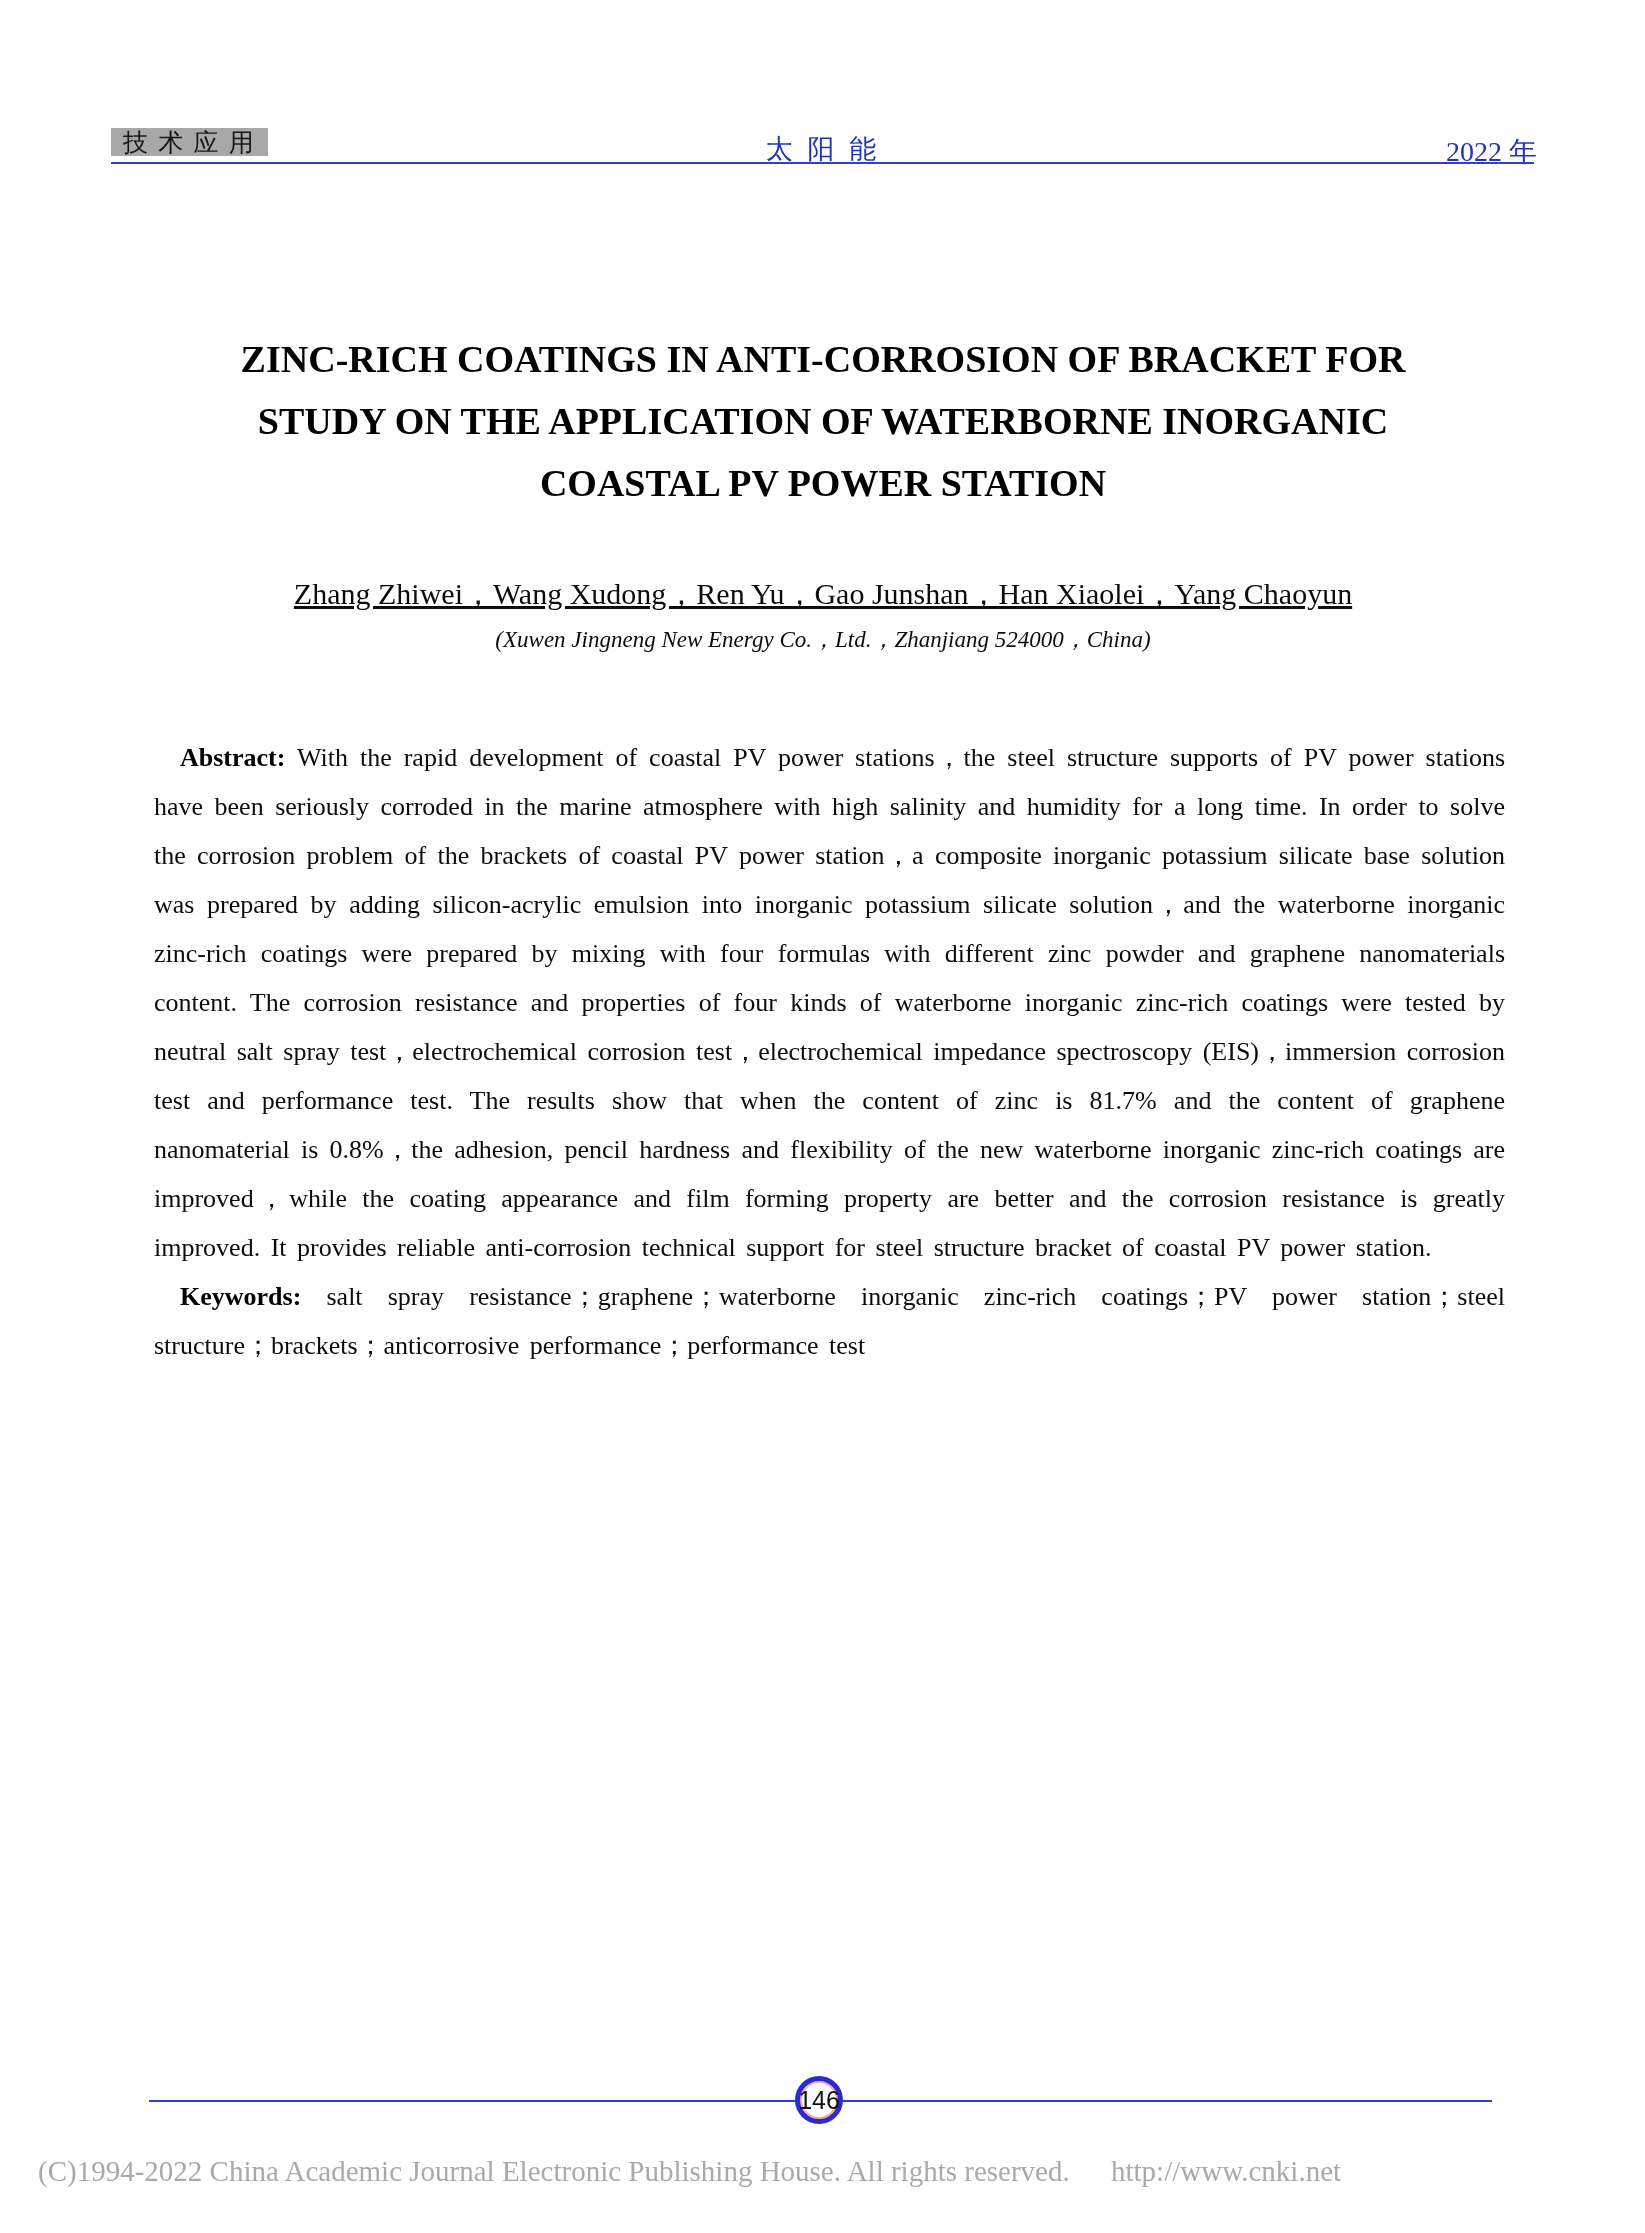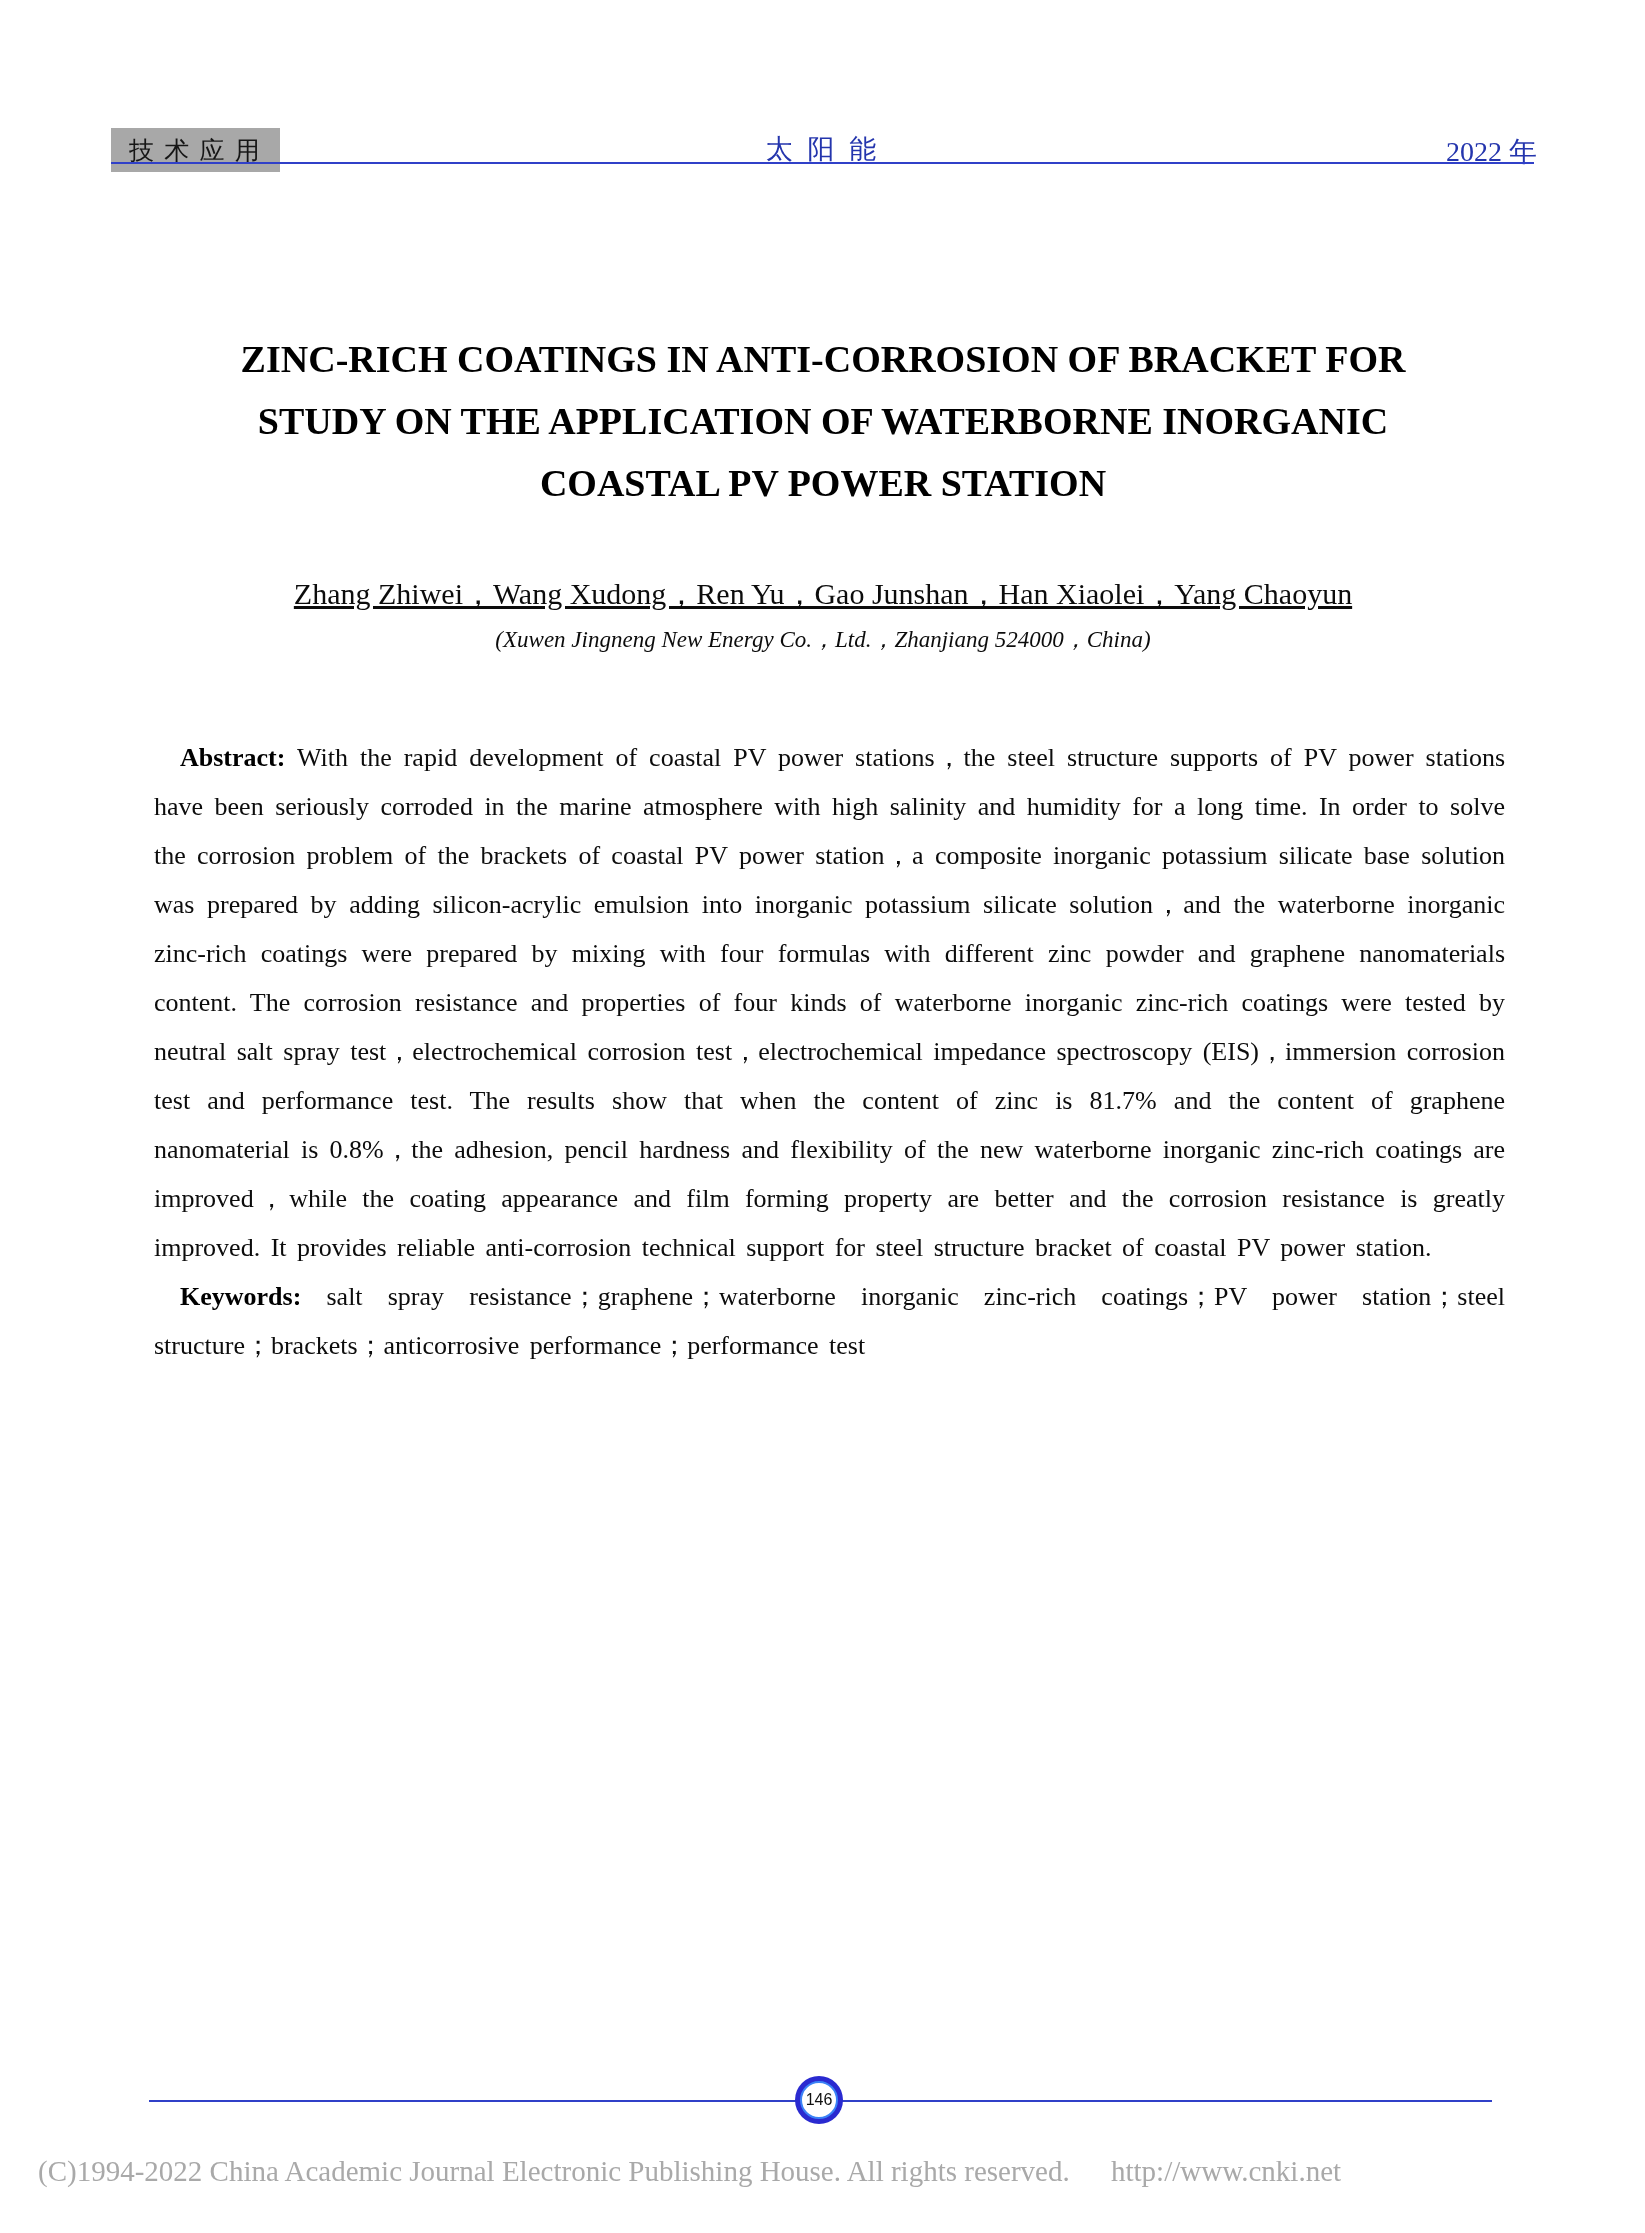--- a/index.html
+++ b/index.html
@@ -15,22 +15,22 @@
     font-family: "Liberation Serif", "DejaVu Serif", serif;
     color: #111111;
     overflow: hidden;
   }
 
   
   .section-box {
     position: absolute;
     left: 111px;
     top: 128px;
-    height: 44px;
-    padding: 0 18px;
+    height: 28px;
+    padding: 0 12px;
     background: var(--section-box-bg, #a8a8a8);
     display: flex;
     align-items: center;
     font-size: 25px;
     color: #161616;
     letter-spacing: 2px;
     box-sizing: border-box;
   }
   .journal-name {
     position: absolute;
@@ -133,26 +133,26 @@
     background: var(--page-ring-blue, #2a2ad0);
     display: flex;
     align-items: center;
     justify-content: center;
   }
   .page-badge-inner {
     width: 38px;
     height: 38px;
     border-radius: 50%;
     background: #ffffff;
-    border: 2px solid #3b82f6;
+    border: 2px solid #fca5a5;
     box-sizing: border-box;
     display: flex;
     align-items: center;
     justify-content: center;
-    font-size: 16px;
+    font-size: 25px;
     font-family: "Liberation Sans", "DejaVu Sans", sans-serif;
     color: #111111;
   }
   .copyright-line {
     position: absolute;
     left: 38px;
     top: 2155px;
     font-size: 29px;
     color: var(--footer-gray, #a9a9a9);
     white-space: nowrap;

